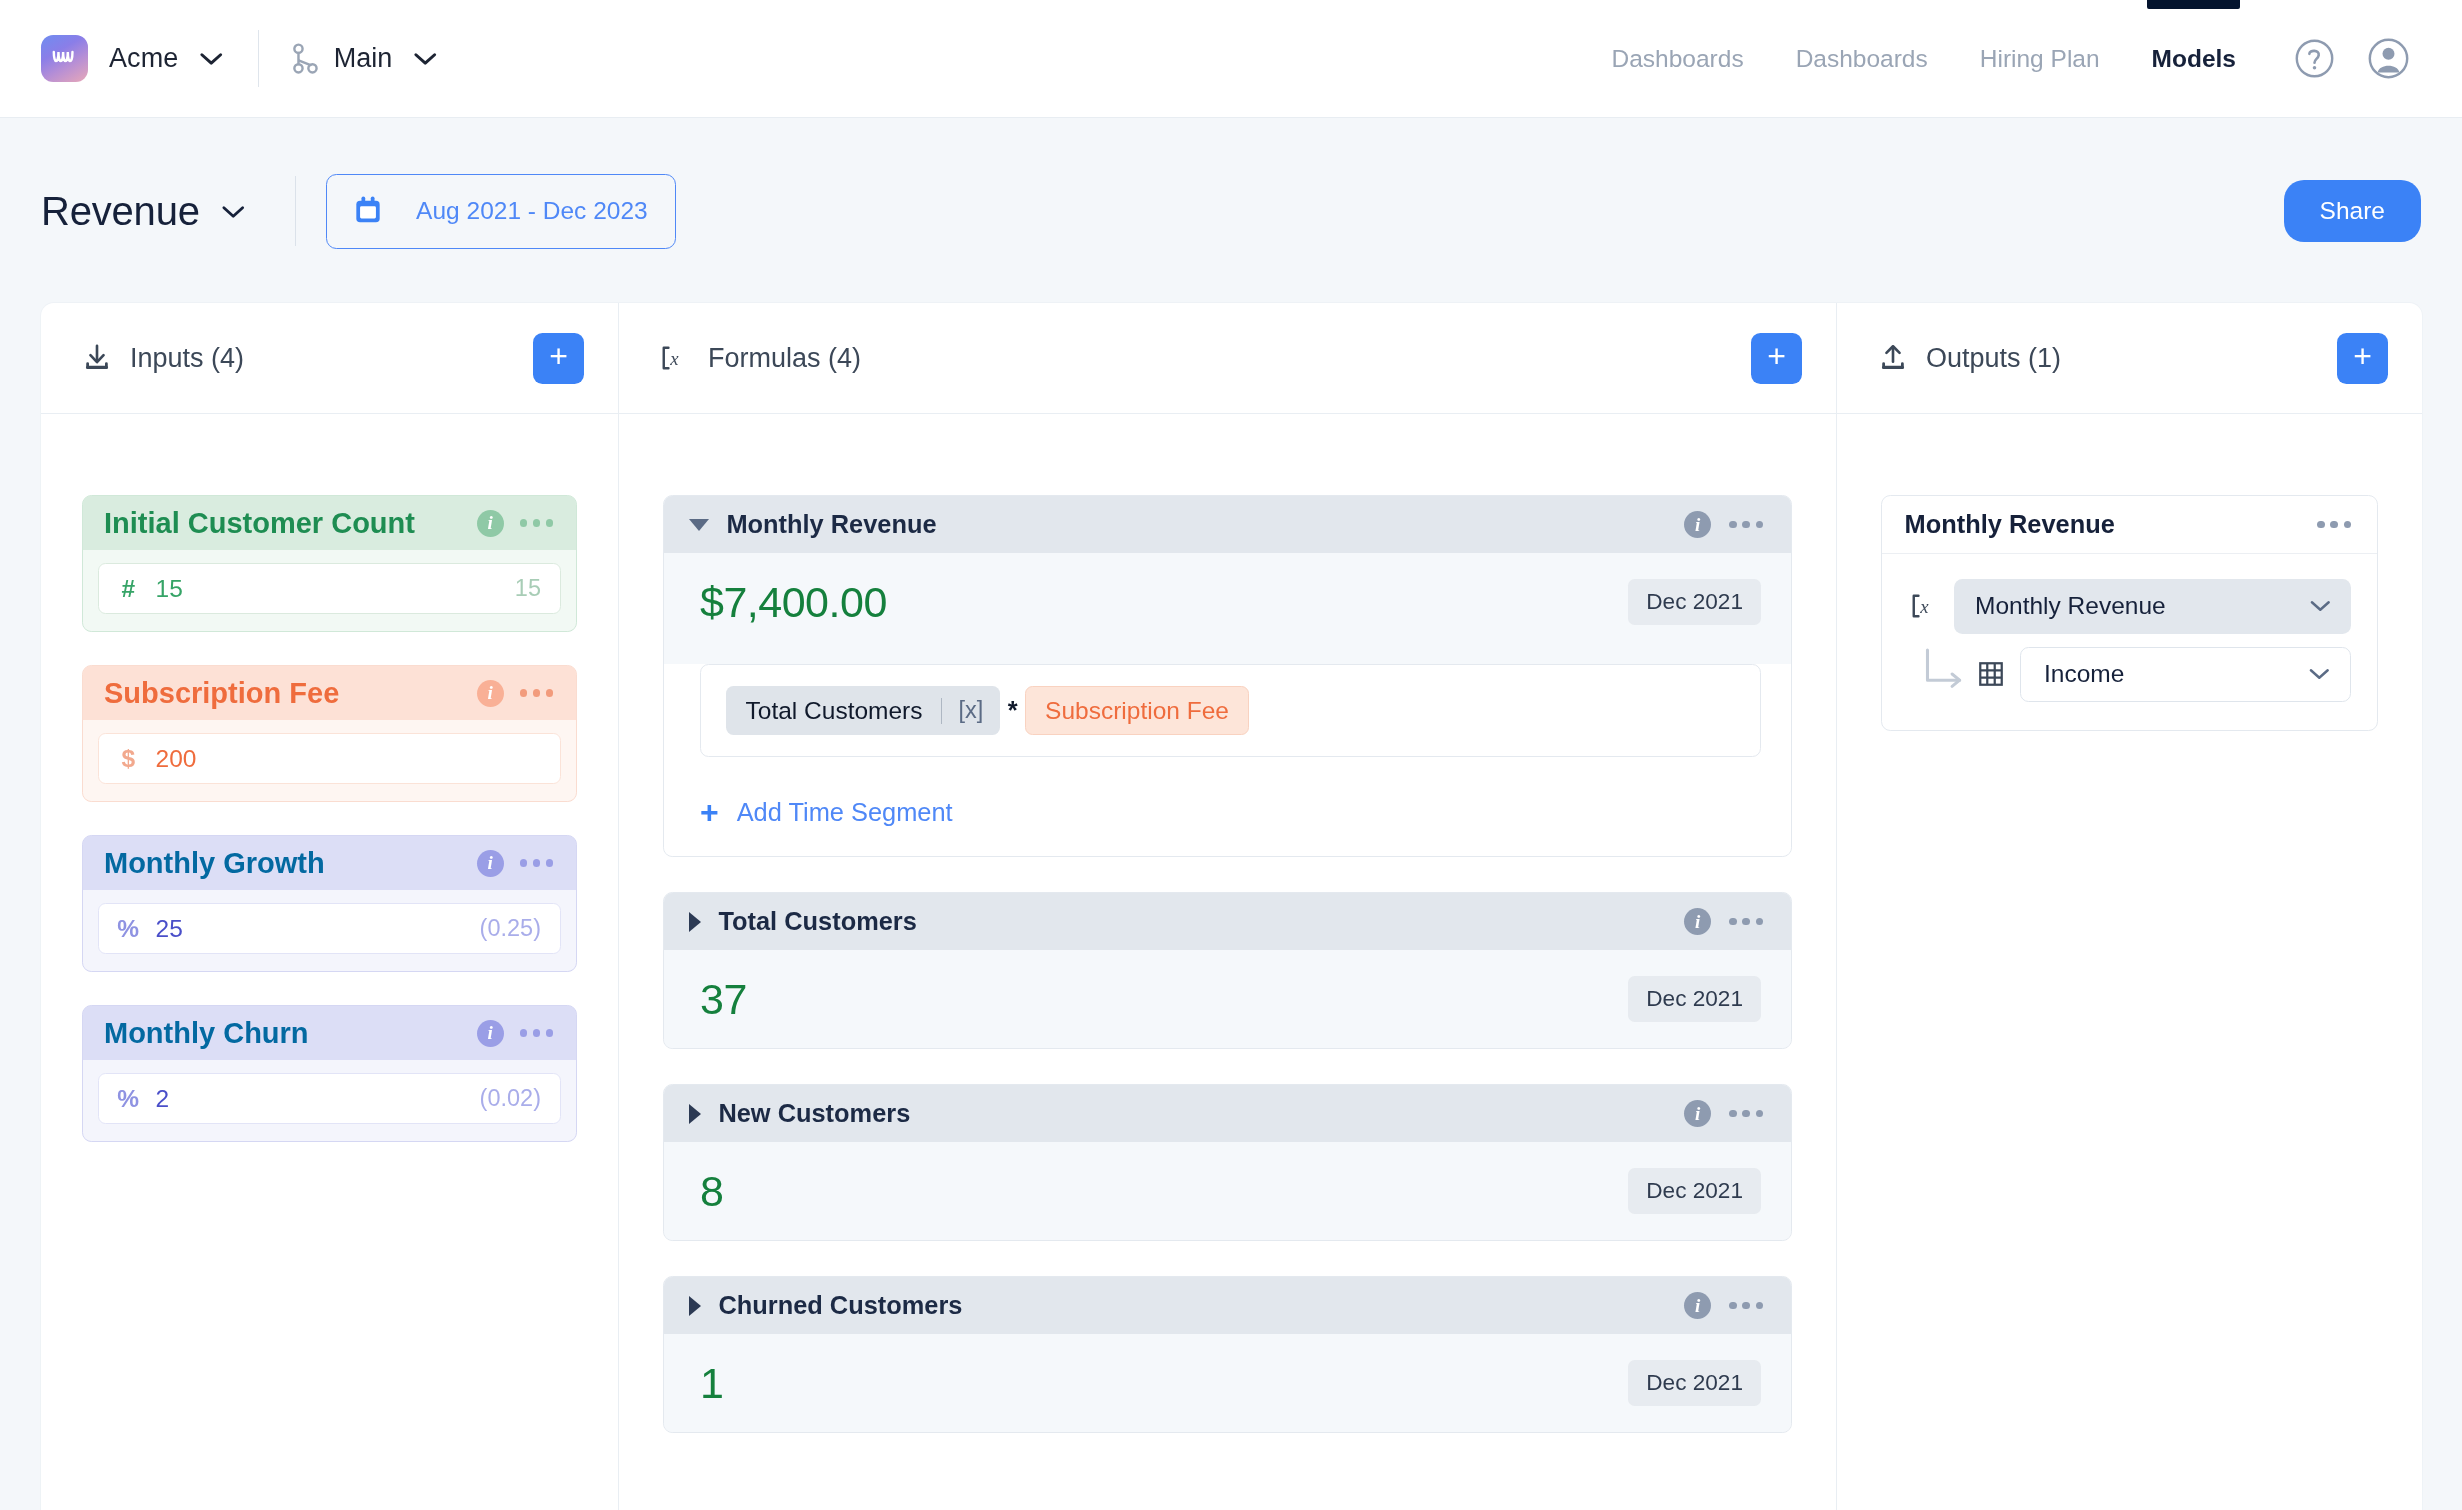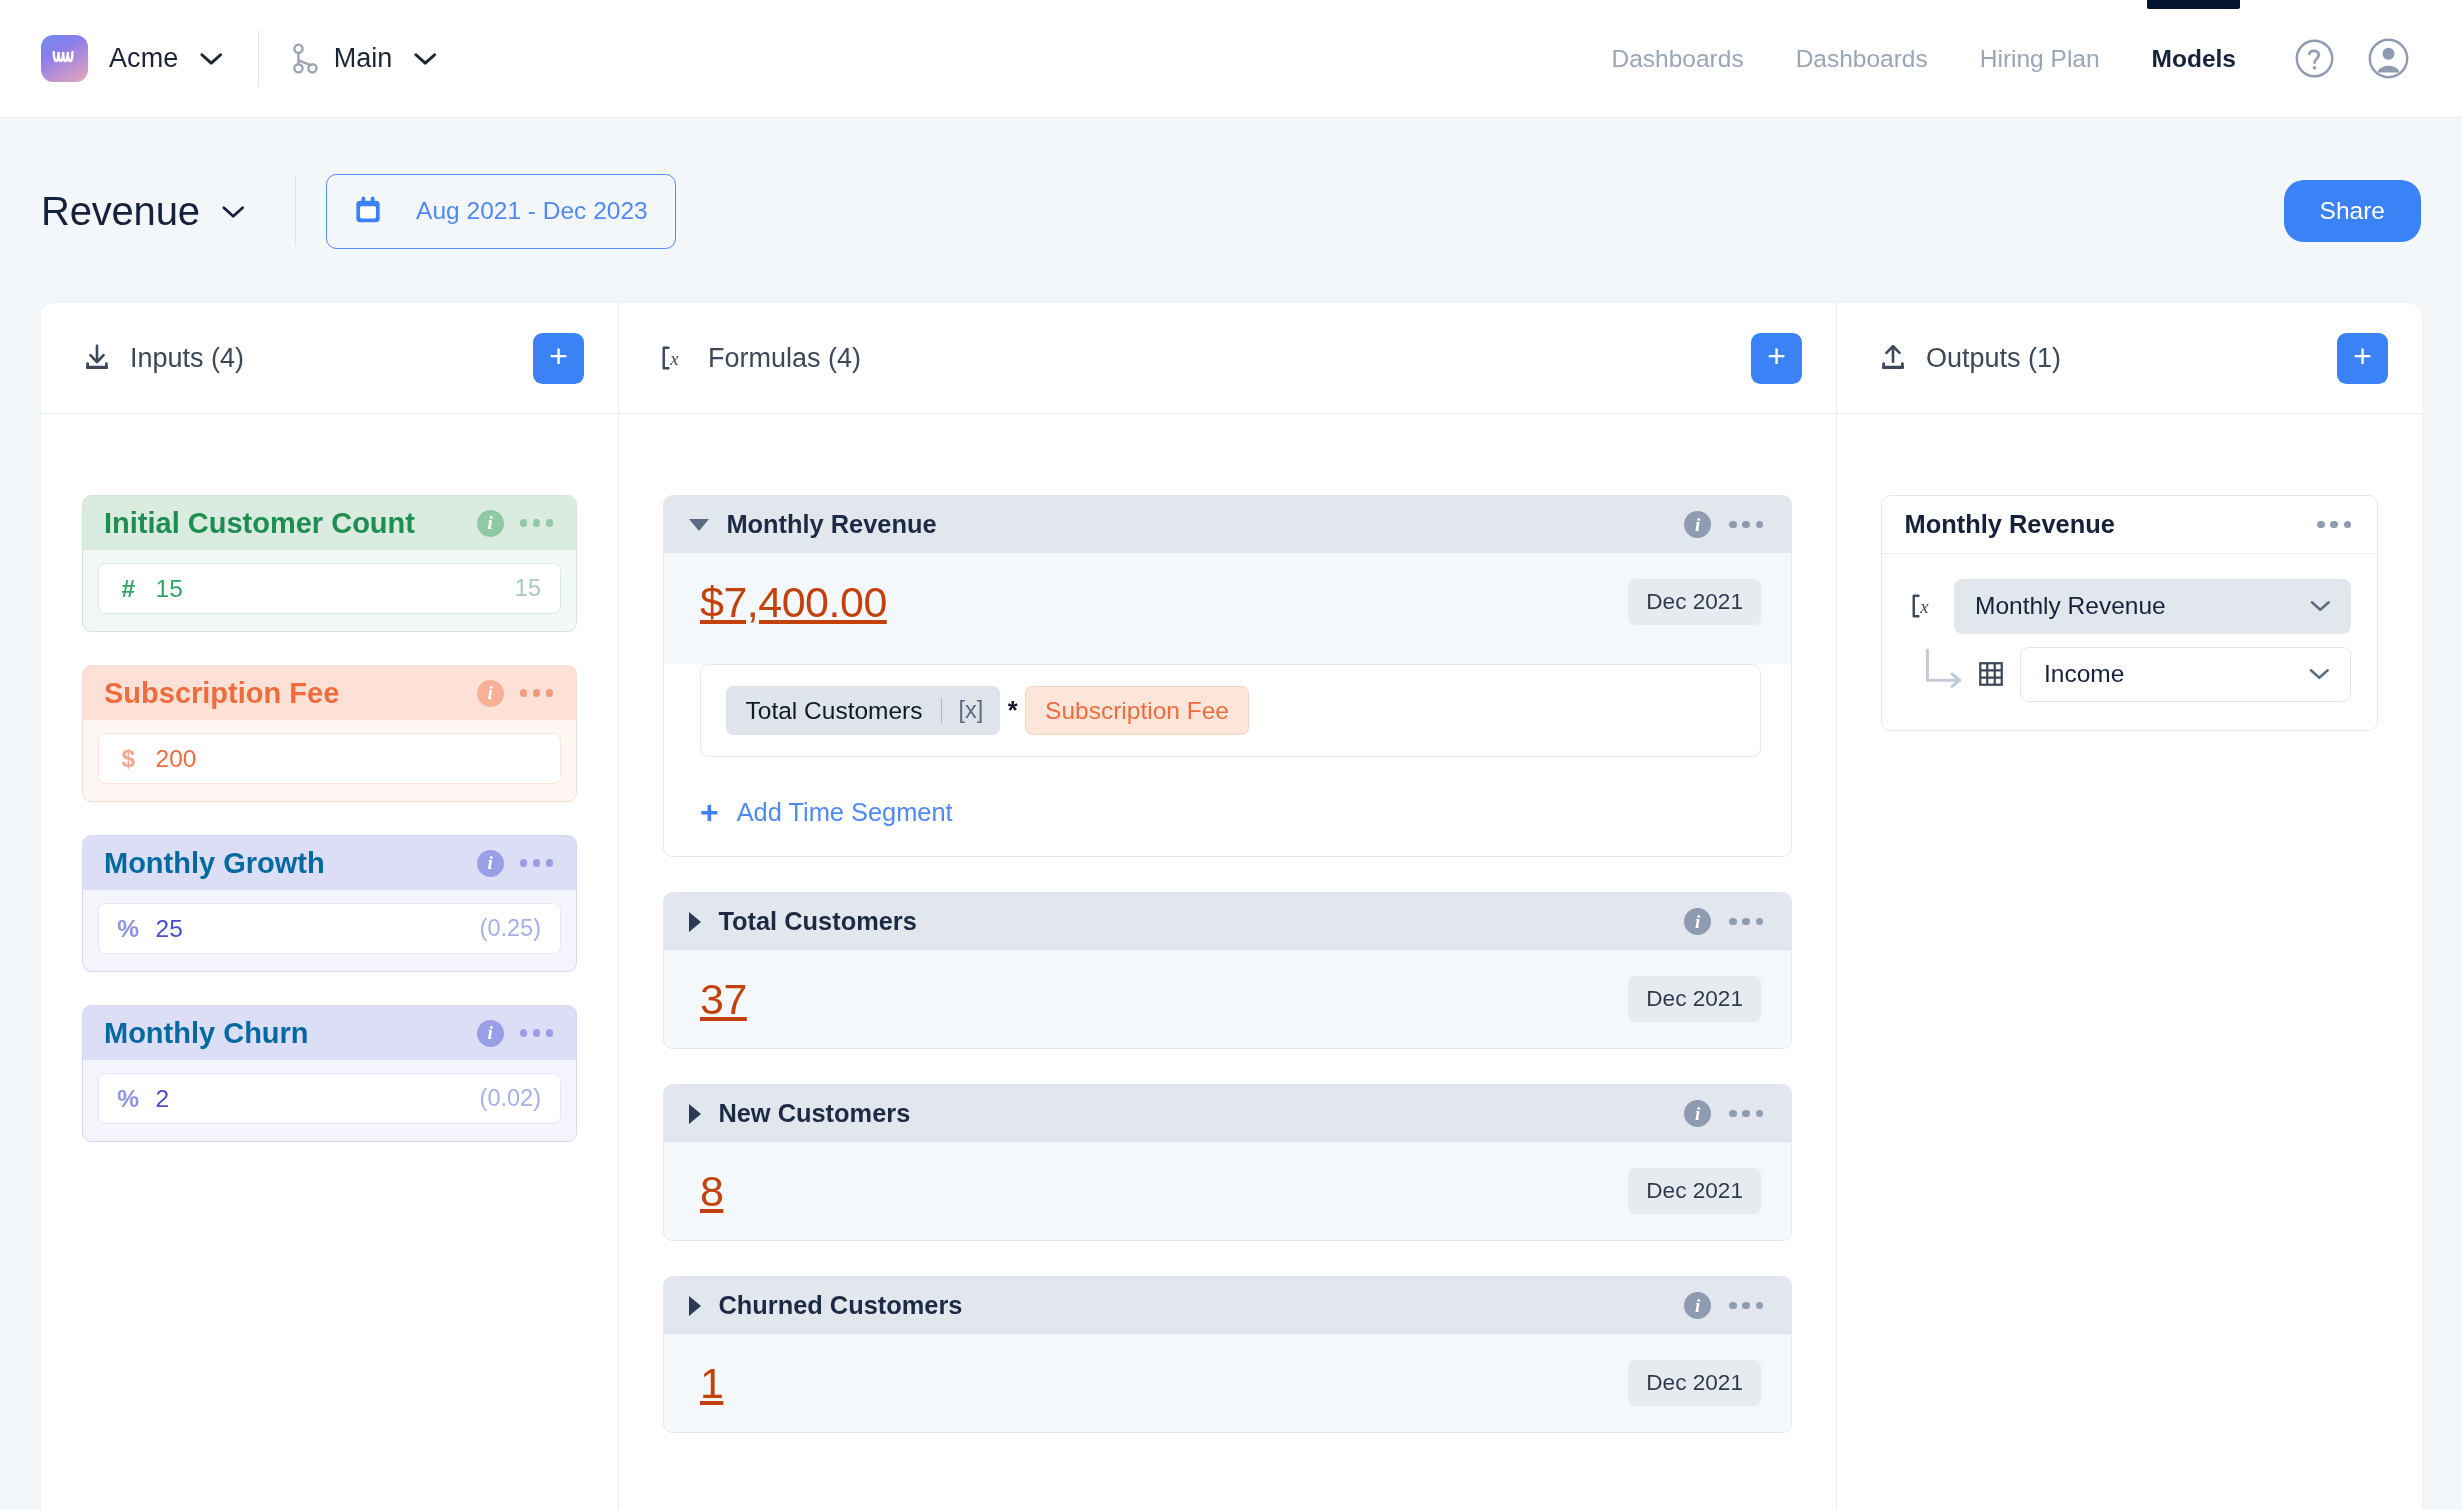--- a/index.html
+++ b/index.html
@@ -187,21 +187,21 @@
   .formula-name { font-size: 25.4px; color: #1c2a45; font-weight: bold; }
   .fh-actions { margin-left: auto; display: flex; align-items: center; gap: 18px; }
   .info-circle.slate { background: #8e9bb0; }
   .dots.slate i { background: #8e9bb0; }
 
   .formula-value-row {
     display: flex; align-items: center;
     padding: 24.5px 30px 24.5px 36px; min-height: 87px;
     background: #f5f8fb;
   }
-  .formula-value { font-size: 43px; color: #c2410c; letter-spacing: -0.5px; text-decoration: underline; }
+  .formula-value { font-size: 43px; color: #15803d; letter-spacing: -0.5px; }
   .period-chip {
     margin-left: auto; background: #e7ebf0; color: #2f3b4f;
     font-size: 22.6px; border-radius: 6.6px; padding: 10.4px 18px;
   }
 
   .formula-expr-wrap { padding: 0 30px 13px 36px; background: #fff; }
   .formula-expr-box {
     border: 0.9px solid #e4e9ef; border-radius: 8.5px;
     padding: 21px 24.5px; margin-top: 13px;
     display: flex; align-items: center; flex-wrap: wrap; gap: 0;

